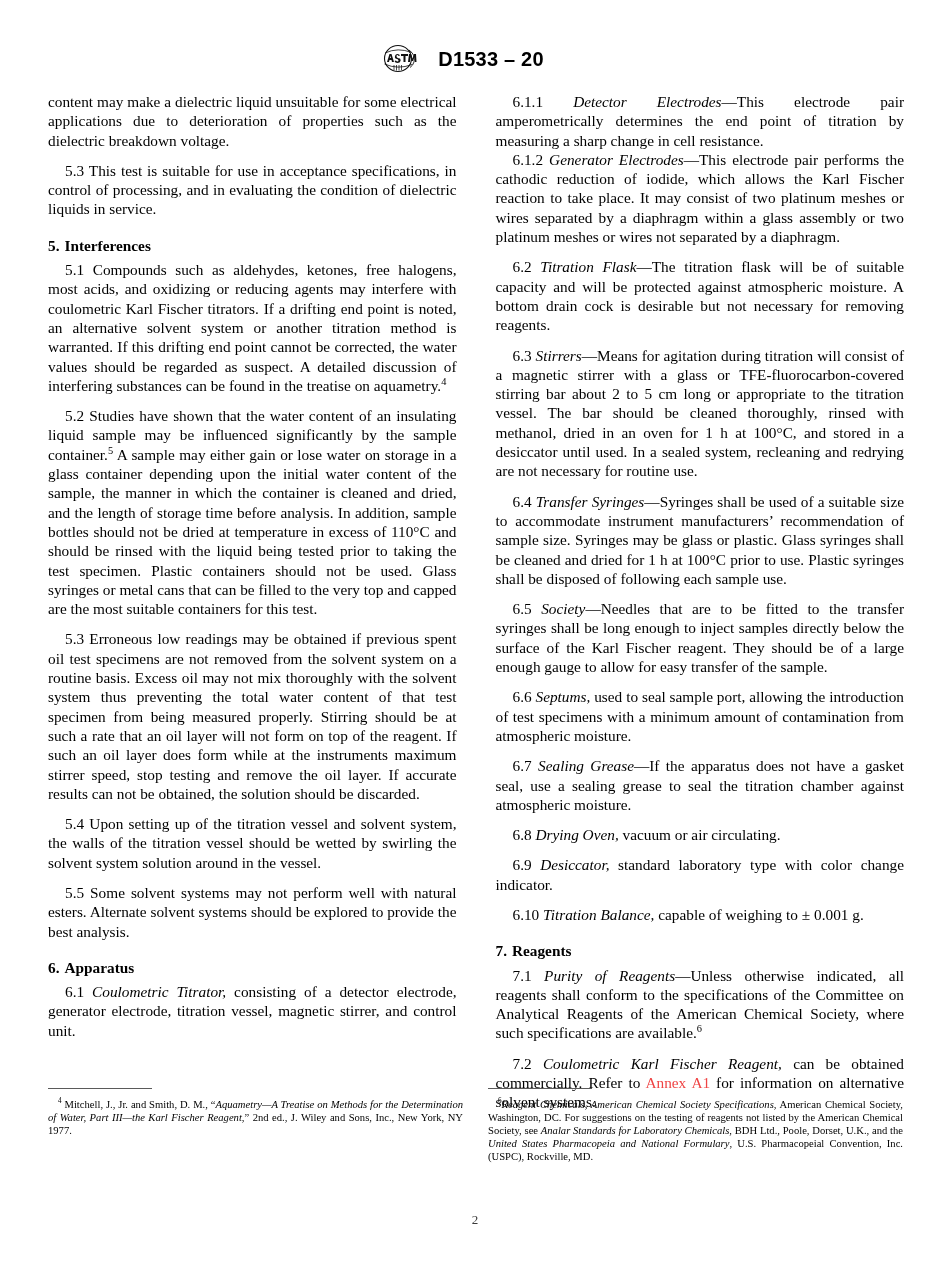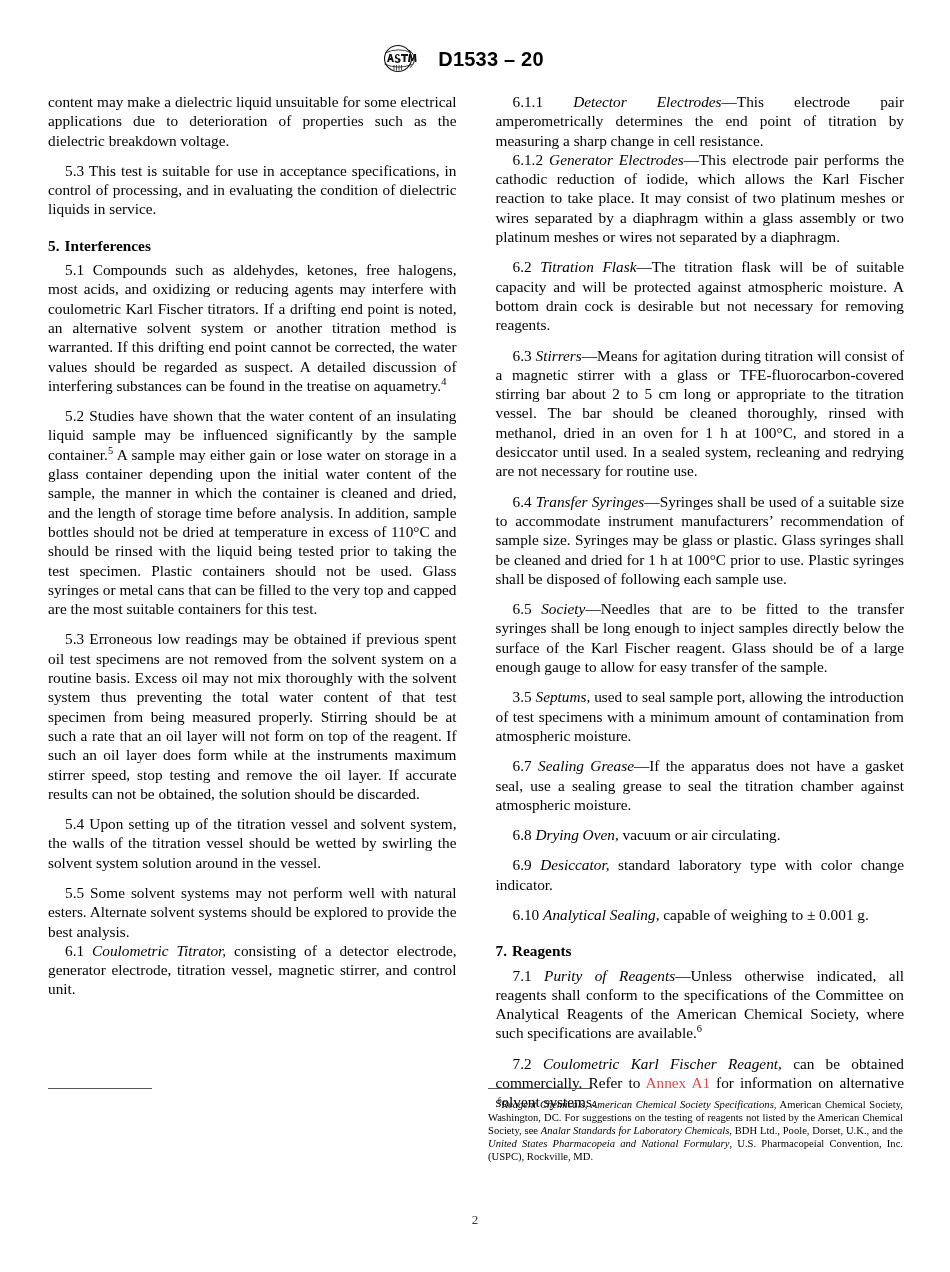--- a/index.html
+++ b/index.html
@@ -185,65 +185,69 @@
       <p class="indent"><span>5.1  Compounds such as aldehydes, ketones, free halogens, most acids, and oxidizing or reducing agents may interfere with coulometric Karl Fischer titrators. If a drifting end point is noted, an alternative solvent system or another titration method is warranted. If this drifting end point cannot be corrected, the water values should be regarded as suspect. A detailed discussion of interfering substances can be found in the treatise on aquametry.</span><sup>4</sup></p>
 
       <p class="indent space-before"><span>5.2  Studies have shown that the water content of an insulating liquid sample may be influenced significantly by the sample container.</span><sup>5</sup><span> A sample may either gain or lose water on storage in a glass container depending upon the initial water content of the sample, the manner in which the container is cleaned and dried, and the length of storage time before analysis. In addition, sample bottles should not be dried at temperature in excess of 110°C and should be rinsed with the liquid being tested prior to taking the test specimen. Plastic containers should not be used. Glass syringes or metal cans that can be filled to the very top and capped are the most suitable containers for this test.</span></p>
 
       <p class="indent space-before">5.3  Erroneous low readings may be obtained if previous spent oil test specimens are not removed from the solvent system on a routine basis. Excess oil may not mix thoroughly with the solvent system thus preventing the total water content of that test specimen from being measured properly. Stirring should be at such a rate that an oil layer will not form on top of the reagent. If such an oil layer does form while at the instruments maximum stirrer speed, stop testing and remove the oil layer. If accurate results can not be obtained, the solution should be discarded.</p>
 
       <p class="indent space-before">5.4  Upon setting up of the titration vessel and solvent system, the walls of the titration vessel should be wetted by swirling the solvent system solution around in the vessel.</p>
 
       <p class="indent space-before">5.5  Some solvent systems may not perform well with natural esters. Alternate solvent systems should be explored to provide the best analysis.</p>
 
+      <h3 class="section-head">
+        <span class="sec-num">6.</span><span>Apparatus</span>
+      </h3>
 
       <p class="indent"><span>6.1  </span><i>Coulometric Titrator,</i><span> consisting of a detector electrode, generator electrode, titration vessel, magnetic stirrer, and control unit.</span></p>
 
     </div>
 
     <div class="col">
 
       <p class="indent"><span>6.1.1  </span><i>Detector Electrodes</i><span>—This electrode pair amperometrically determines the end point of titration by measuring a sharp change in cell resistance.</span></p>
 
       <p class="indent"><span>6.1.2  </span><i>Generator Electrodes</i><span>—This electrode pair performs the cathodic reduction of iodide, which allows the Karl Fischer reaction to take place. It may consist of two platinum meshes or wires separated by a diaphragm within a glass assembly or two platinum meshes or wires not separated by a diaphragm.</span></p>
 
       <p class="indent space-before"><span>6.2  </span><i>Titration Flask</i><span>—The titration flask will be of suitable capacity and will be protected against atmospheric moisture. A bottom drain cock is desirable but not necessary for removing reagents.</span></p>
 
       <p class="indent space-before"><span>6.3  </span><i>Stirrers</i><span>—Means for agitation during titration will consist of a magnetic stirrer with a glass or TFE-fluorocarbon-covered stirring bar about 2 to 5 cm long or appropriate to the titration vessel. The bar should be cleaned thoroughly, rinsed with methanol, dried in an oven for 1 h at 100°C, and stored in a desiccator until used. In a sealed system, recleaning and redrying are not necessary for routine use.</span></p>
 
       <p class="indent space-before"><span>6.4  </span><i>Transfer Syringes</i><span>—Syringes shall be used of a suitable size to accommodate instrument manufacturers’ recommendation of sample size. Syringes may be glass or plastic. Glass syringes shall be cleaned and dried for 1 h at 100°C prior to use. Plastic syringes shall be disposed of following each sample use.</span></p>
 
-      <p class="indent space-before"><span>6.5  </span><i>Society</i><span>—Needles that are to be fitted to the transfer syringes shall be long enough to inject samples directly below the surface of the Karl Fischer reagent. Glass should be of a large enough gauge to allow for easy transfer of the sample.</span></p>
-
-      <p class="indent space-before"><span>3.5  </span><i>Septums,</i><span> used to seal sample port, allowing the introduction of test specimens with a minimum amount of contamination from atmospheric moisture.</span></p>
+      <p class="indent space-before"><span>6.5  </span><i>Society</i><span>—Needles that are to be fitted to the transfer syringes shall be long enough to inject samples directly below the surface of the Karl Fischer reagent. They should be of a large enough gauge to allow for easy transfer of the sample.</span></p>
+
+      <p class="indent space-before"><span>6.6  </span><i>Septums,</i><span> used to seal sample port, allowing the introduction of test specimens with a minimum amount of contamination from atmospheric moisture.</span></p>
 
       <p class="indent space-before"><span>6.7  </span><i>Sealing Grease</i><span>—If the apparatus does not have a gasket seal, use a sealing grease to seal the titration chamber against atmospheric moisture.</span></p>
 
       <p class="indent space-before"><span>6.8  </span><i>Drying Oven,</i><span> vacuum or air circulating.</span></p>
 
       <p class="indent space-before"><span>6.9  </span><i>Desiccator,</i><span> standard laboratory type with color change indicator.</span></p>
 
-      <p class="indent space-before"><span>6.10  </span><i>Analytical Sealing,</i><span> capable of weighing to ± 0.001 g.</span></p>
+      <p class="indent space-before"><span>6.10  </span><i>Titration Balance,</i><span> capable of weighing to ± 0.001 g.</span></p>
 
       <h3 class="section-head">
         <span class="sec-num">7.</span><span>Reagents</span>
       </h3>
 
       <p class="indent"><span>7.1  </span><i>Purity of Reagents</i><span>—Unless otherwise indicated, all reagents shall conform to the specifications of the Committee on Analytical Reagents of the American Chemical Society, where such specifications are available.</span><sup>6</sup></p>
 
       <p class="indent space-before"><span>7.2  </span><i>Coulometric Karl Fischer Reagent,</i><span> can be obtained commercially. Refer to </span><span class="link-ref">Annex A1</span><span> for information on alternative solvent systems.</span></p>
 
     </div>
   </div>
 
   <div class="footnotes">
 
     <div class="fn-col">
       <div class="fn-rule"></div>
 
+      <p class="fn-entry"><sup>4</sup><span> Mitchell, J., Jr. and Smith, D. M., “</span><i>Aquametry—A Treatise on Methods for the Determination of Water, Part III—the Karl Fischer Reagent</i><span>,” 2nd ed., J. Wiley and Sons, Inc., New York, NY 1977.</span></p>
 
     </div>
 
     <div class="fn-col">
       <div class="fn-rule"></div>
 
       <p class="fn-entry"><sup>6</sup><i>Reagent Chemicals, American Chemical Society Specifications</i><span>, American Chemical Society, Washington, DC. For suggestions on the testing of reagents not listed by the American Chemical Society, see </span><i>Analar Standards for Laboratory Chemicals</i><span>, BDH Ltd., Poole, Dorset, U.K., and the </span><i>United States Pharmacopeia and National Formulary</i><span>, U.S. Pharmacopeial Convention, Inc. (USPC), Rockville, MD.</span></p>
     </div>
   </div>
 

